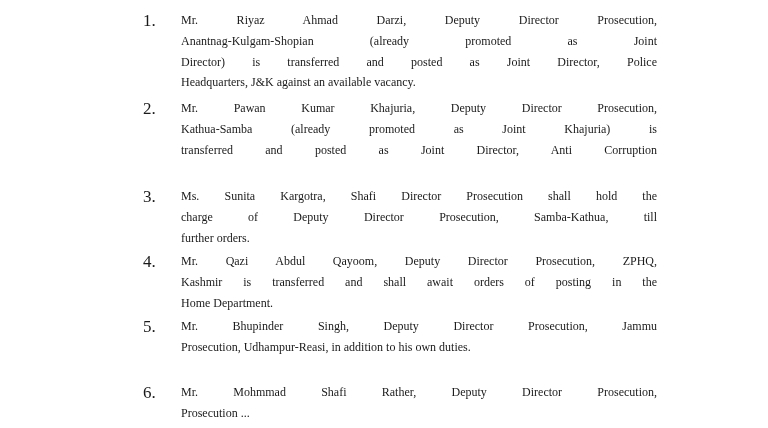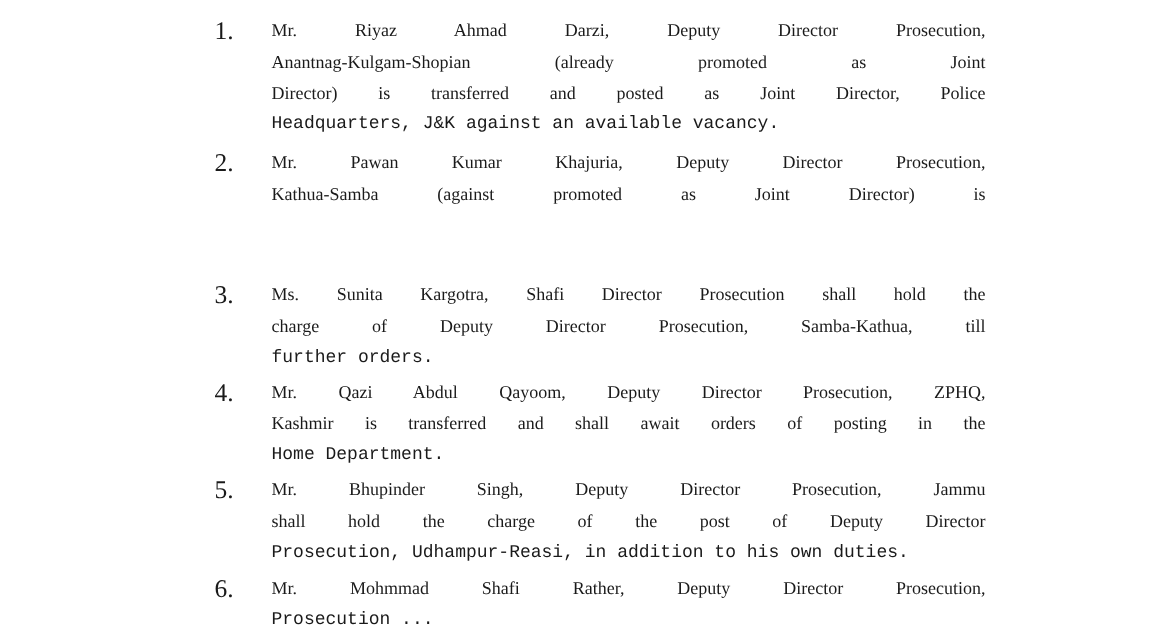--- a/index.html
+++ b/index.html
@@ -14,42 +14,43 @@
   .num {
     position: absolute; left: 143px; top: 0;
     font-size: 17px; line-height: 21px;
   }
   .body {
     position: absolute; left: 181px; width: 476px;
     font-size: 12px; line-height: 20.8px;
     text-align: justify; text-align-last: left;
   }
   .line { display: block; text-align: justify; text-align-last: justify; white-space: nowrap; height: 20.8px; }
-  .line.last { text-align-last: left; font-family: Liberation Mono, monospace; }
+  .line.last { text-align-last: left; }
 </style>
 </head>
 <body>
 
 <div class="page">
 
   <div class="item" style="top:10px;">
     <div class="num">1.</div>
     <div class="body" style="top:0;">
       <div class="line">Mr. Riyaz Ahmad Darzi, Deputy Director Prosecution,</div>
       <div class="line">Anantnag-Kulgam-Shopian (already promoted as Joint</div>
       <div class="line">Director) is transferred and posted as Joint Director, Police</div>
       <div class="line last">Headquarters, J&amp;K against an available vacancy.</div>
     </div>
   </div>
 
   <div class="item" style="top:98px;">
     <div class="num">2.</div>
     <div class="body" style="top:0;">
       <div class="line">Mr. Pawan Kumar Khajuria, Deputy Director Prosecution,</div>
-      <div class="line">Kathua-Samba (against promoted as Joint Director) is</div>
+      <div class="line">Kathua-Samba (already promoted as Joint Khajuria) is</div>
+      <div class="line">transferred and posted as Joint Director, Anti Corruption</div>
     </div>
   </div>
 
   <div class="item" style="top:186px;">
     <div class="num">3.</div>
     <div class="body" style="top:0;">
       <div class="line">Ms. Sunita Kargotra, Shafi Director Prosecution shall hold the</div>
       <div class="line">charge of Deputy Director Prosecution, Samba-Kathua, till</div>
       <div class="line last">further orders.</div>
     </div>
@@ -61,21 +62,20 @@
       <div class="line">Mr. Qazi Abdul Qayoom, Deputy Director Prosecution, ZPHQ,</div>
       <div class="line">Kashmir is transferred and shall await orders of posting in the</div>
       <div class="line last">Home Department.</div>
     </div>
   </div>
 
   <div class="item" style="top:316px;">
     <div class="num">5.</div>
     <div class="body" style="top:0;">
       <div class="line">Mr. Bhupinder Singh, Deputy Director Prosecution, Jammu</div>
-      <div class="line">shall hold the charge of the post of Deputy Director</div>
       <div class="line last">Prosecution, Udhampur-Reasi, in addition to his own duties.</div>
     </div>
   </div>
 
   <div class="item" style="top:382px;">
     <div class="num">6.</div>
     <div class="body" style="top:0;">
       <div class="line">Mr. Mohmmad Shafi Rather, Deputy Director Prosecution,</div>
       <div class="line last">Prosecution ...</div>
     </div>

